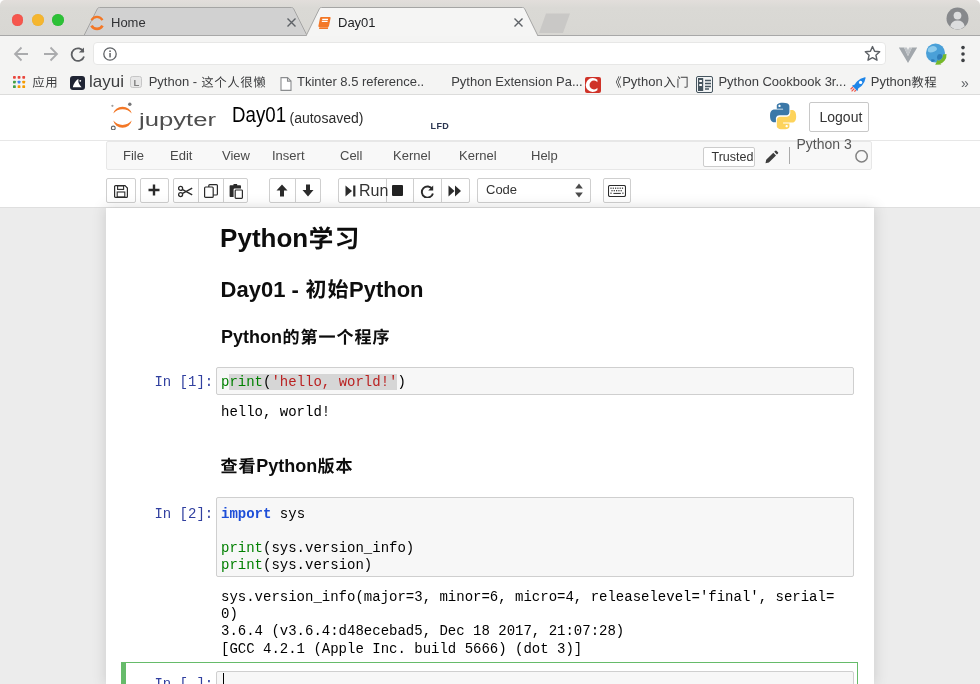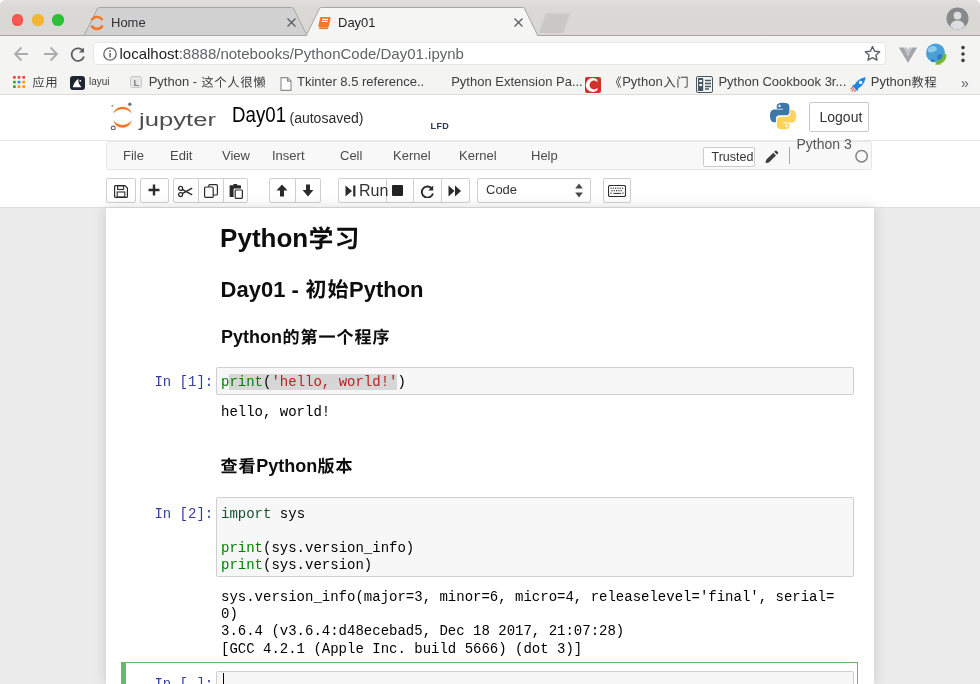--- a/index.html
+++ b/index.html
@@ -48,21 +48,20 @@
 <svg class="a" style="left:70px;top:46px;" width="17" height="16">
       <path d="M14.2,5.2 A6.3,6.3 0 1 0 14.6,9.8" stroke="#5e6063" stroke-width="1.8" fill="none" transform="translate(-0.6,0.6)"></path>
       <path d="M14.6,1.2 L14.6,6.4 L9.4,6.4 Z" fill="#5e6063" transform="translate(-0.6,0.2)"></path>
     </svg>
 <div class="a" style="left:93px;top:42px;width:793px;height:23px;background:#fff;border:1px solid #e7e7e6;border-radius:4px"></div>
 <svg class="a" style="left:103px;top:47px;" width="14" height="14">
       <circle cx="7" cy="7" r="6.2" stroke="#606367" stroke-width="1.3" fill="none"></circle>
       <rect x="6.3" y="6" width="1.5" height="4.4" fill="#606367"></rect>
       <rect x="6.3" y="3.4" width="1.5" height="1.6" fill="#606367"></rect>
     </svg>
-<div class="a" style="left:119.5px;top:43.90px;font-size:15px;line-height:19px;color:#1c1d1f;"><span style="color:#1c1d1f">localhost</span><span style="color:#606367">:8888/notebooks/PythonCode/Day01.ipynb</span></div>
 <svg class="a" style="left:864px;top:45px;" width="17" height="17">
       <path d="M8.5,1.6 L10.6,6.3 L15.7,6.8 L11.9,10.2 L13,15.2 L8.5,12.6 L4,15.2 L5.1,10.2 L1.3,6.8 L6.4,6.3 Z" stroke="#5d6166" stroke-width="1.4" fill="none" stroke-linejoin="round"></path>
     </svg>
 <svg class="a" style="left:898px;top:46.5px;" width="20" height="16">
       <path d="M0.8,0.5 L6,0.5 L10,9 L14,0.5 L19.2,0.5 L10,16 Z" fill="#a2a7ac"></path>
       <path d="M6,0.5 L10,9 L14,0.5 L11.2,0.5 L10,3.1 L8.8,0.5 Z" fill="#c0c4c8"></path>
     </svg>
 <svg class="a" style="left:925px;top:43px;" width="23" height="22">
       <circle cx="10.5" cy="10" r="9.5" fill="#4aa0d8"></circle>
       <path d="M3.5,5 Q7.5,1.5 11,4 Q13.5,6.5 9.5,8.5 Q5,10.5 3,8.5 Q2.2,6.5 3.5,5 Z" fill="#8ecbec"></path>
@@ -95,21 +94,21 @@
     </svg>
 <div class="a" style="left:32.2px;top:75.30px;font-size:13px;line-height:16px;color:#000;display:flex;align-items:baseline;"><svg width="26.0" height="11.7" style="overflow:visible" fill="#3c3d3f">
         <path d="M264 490C305 382 353 239 372 146L443 175C421 268 373 407 329 517ZM481 546C513 437 550 295 564 202L636 224C621 317 584 456 549 565ZM468 828C487 793 507 747 521 711H121V438C121 296 114 97 36 -45C54 -52 88 -74 102 -87C184 62 197 286 197 438V640H942V711H606C593 747 565 804 541 848ZM209 39V-33H955V39H684C776 194 850 376 898 542L819 571C781 398 704 194 607 39Z" transform="translate(0.33,11.70) scale(0.01235,-0.01235)"></path>
         <path d="M153 770V407C153 266 143 89 32 -36C49 -45 79 -70 90 -85C167 0 201 115 216 227H467V-71H543V227H813V22C813 4 806 -2 786 -3C767 -4 699 -5 629 -2C639 -22 651 -55 655 -74C749 -75 807 -74 841 -62C875 -50 887 -27 887 22V770ZM227 698H467V537H227ZM813 698V537H543V698ZM227 466H467V298H223C226 336 227 373 227 407ZM813 466V298H543V466Z" transform="translate(13.32,11.70) scale(0.01235,-0.01235)"></path>
       </svg></div>
 <svg class="a" style="left:69.5px;top:75.5px;" width="15" height="14">
       <rect x="0" y="0" width="15" height="14" rx="3" fill="#1f2433"></rect>
       <path d="M2.8,11.2 Q4,6 7.8,3.2 Q8.6,2.7 8.4,3.8 Q8,6.3 9.2,8.1 Q10.4,9.9 11.6,11.2 Z" fill="#fff"></path>
       <circle cx="10.3" cy="4.8" r="0.9" fill="#fff"></circle>
     </svg>
-<div class="a" style="left:89.0px;top:74.49px;font-size:10px;line-height:16px;color:#3c3d3f;">layui</div>
+<div class="a" style="left:89.0px;top:74.49px;font-size:17px;line-height:16px;color:#3c3d3f;">layui</div>
 <div class="a" style="left:129.5px;top:75.8px;width:12.6px;height:12.6px;background:#e7e7e7;border:1px solid #c6c6c6;border-radius:2.5px"></div>
 <div class="a" style="left:133.4px;top:76.91px;font-size:9.5px;line-height:12px;color:#808080;font-weight:bold;">L</div>
 <div class="a" style="left:148.7px;top:74.49px;font-size:13px;line-height:16px;color:#3c3d3f;display:flex;align-items:baseline;"><span>Python - </span><svg width="65.0" height="11.7" style="overflow:visible" fill="#3c3d3f">
         <path d="M61 757C114 710 175 643 203 598L265 642C236 687 173 752 119 796ZM251 463H49V393H179V102C135 86 85 48 36 1L89 -72C137 -15 186 37 220 37C242 37 273 10 315 -13C384 -50 469 -60 588 -60C689 -60 860 -54 939 -49C940 -25 953 13 962 35C861 23 703 16 590 16C482 16 393 22 330 57C294 76 272 93 251 103ZM326 512C405 458 492 393 576 328C501 252 407 196 290 155C304 139 327 106 335 89C455 137 554 200 633 283C720 213 798 145 850 92L908 148C852 201 770 269 680 338C739 414 785 505 818 613H945V684H620L670 702C657 741 624 801 595 846L523 823C550 780 579 723 592 684H295V613H739C711 523 672 447 622 382C539 444 454 506 378 557Z" transform="translate(0.33,11.70) scale(0.01235,-0.01235)"></path>
         <path d="M460 546V-79H538V546ZM506 841C406 674 224 528 35 446C56 428 78 399 91 377C245 452 393 568 501 706C634 550 766 454 914 376C926 400 949 428 969 444C815 519 673 613 545 766L573 810Z" transform="translate(13.32,11.70) scale(0.01235,-0.01235)"></path>
         <path d="M457 837C454 683 460 194 43 -17C66 -33 90 -57 104 -76C349 55 455 279 502 480C551 293 659 46 910 -72C922 -51 944 -25 965 -9C611 150 549 569 534 689C539 749 540 800 541 837Z" transform="translate(26.32,11.70) scale(0.01235,-0.01235)"></path>
         <path d="M253 837C210 766 121 683 43 631C55 616 74 586 83 569C171 629 266 723 325 809ZM270 617C213 513 119 410 28 344C42 326 63 287 70 270C107 300 144 337 181 377V-80H255V465C286 505 314 548 338 590ZM797 546V422H473V546ZM797 609H473V730H797ZM397 -80C416 -67 447 -56 654 0C651 16 650 47 650 68L473 25V356H572C629 152 736 -1 912 -73C924 -53 946 -23 964 -8C873 24 800 78 744 149C801 182 871 228 924 271L873 324C831 285 763 235 708 200C679 247 656 299 638 356H871V796H400V53C400 11 379 -9 363 -18C374 -33 391 -63 397 -80Z" transform="translate(39.33,11.70) scale(0.01235,-0.01235)"></path>
         <path d="M147 840V-79H211V840ZM214 667C233 614 252 545 258 503L307 522C301 563 281 630 259 682ZM75 647C72 568 58 459 35 392L90 373C113 447 126 561 128 640ZM312 566V285H399C365 199 310 109 258 59C271 41 286 12 293 -8C342 42 390 128 425 214V-75H489V205C520 166 551 125 567 95L611 132C587 174 535 238 491 285H604V566H490V668H610V730H490V833H424V730H303V668H424V566ZM365 505H432V345H365ZM482 505H549V345H482ZM735 703H839C826 660 808 612 792 576H671C697 616 718 660 735 703ZM717 840C698 767 660 668 606 591C619 587 635 578 648 568V131H704V518H878V133H936V576H853C876 625 901 687 919 737L876 764L866 761H757L780 831ZM767 465C765 161 755 39 587 -36C600 -46 618 -68 624 -82C702 -45 750 3 778 72C826 27 886 -34 914 -73L961 -32C931 5 870 65 822 108L780 75C815 163 821 286 822 465Z" transform="translate(52.33,11.70) scale(0.01235,-0.01235)"></path>
       </svg></div>
 <svg class="a" style="left:279.5px;top:76.5px;" width="12" height="14">
@@ -288,19 +287,19 @@
 <div class="a mono" style="left:221.0px;top:403.57px;font-size:14px;line-height:17px;color:#000;">hello, world!</div>
 <div class="a" style="left:220.3px;top:455.06px;font-size:18px;line-height:22px;color:#0d0d0d;font-weight:bold;display:flex;align-items:baseline;"><svg width="36.0" height="16.2" style="overflow:visible" fill="#0d0d0d">
         <path d="M324 220H662V169H324ZM324 346H662V296H324ZM61 44V-61H940V44ZM437 850V738H53V634H321C244 557 135 491 24 455C49 432 84 388 101 360C136 374 171 391 205 410V90H788V417C823 397 859 381 896 367C912 397 948 442 974 465C861 499 749 560 669 634H949V738H556V850ZM230 425C309 474 380 535 437 605V454H556V606C616 535 691 473 773 425Z" transform="translate(0.45,16.20) scale(0.01710,-0.01710)"></path>
         <path d="M368 199H731V155H368ZM368 274V317H731V274ZM368 80H731V35H368ZM818 846C648 818 359 806 113 806C124 782 134 743 136 717C214 716 298 717 382 720L369 677H124V587H338L319 544H54V449H268C208 353 128 270 23 213C46 190 81 146 98 118C157 152 209 193 254 239V-92H368V-56H731V-92H851V407H382L405 449H946V544H450L467 587H891V677H498L512 725C649 732 781 743 887 761Z" transform="translate(18.45,16.20) scale(0.01710,-0.01710)"></path>
       </svg><span>Python</span><svg width="36.0" height="16.2" style="overflow:visible" fill="#0d0d0d">
         <path d="M90 823V436C90 293 83 101 24 -20C49 -36 89 -72 108 -94C164 0 186 132 195 263H286V-87H395V368H199L200 436V480H445V585H376V850H268V585H200V823ZM823 465C807 383 784 309 752 245C718 312 692 386 673 465ZM477 790V453C477 309 468 100 395 -33C423 -47 468 -80 490 -100C507 -71 522 -39 534 -6C556 -29 582 -68 596 -94C656 -60 709 -17 754 36C793 -16 838 -60 891 -94C910 -63 946 -19 972 2C914 34 864 78 822 132C886 242 928 382 947 559L876 577L856 574H591V692C718 701 854 716 963 740L896 845C787 819 624 799 477 790ZM689 141C647 86 597 42 539 12C579 136 589 286 591 412C615 313 647 221 689 141Z" transform="translate(0.45,16.20) scale(0.01710,-0.01710)"></path>
         <path d="M436 533V202H251C323 296 384 410 429 533ZM563 533H567C612 411 671 296 743 202H563ZM436 849V655H59V533H306C243 381 141 237 24 157C52 134 91 90 112 60C152 91 190 128 225 170V80H436V-90H563V80H771V167C804 128 839 93 877 64C898 98 941 145 972 170C855 249 753 386 690 533H943V655H563V849Z" transform="translate(18.45,16.20) scale(0.01710,-0.01710)"></path>
       </svg></div>
 <div class="a mono" style="left:154.4px;top:505.57px;font-size:14px;line-height:17px;color:#303f9f;">In [2]:</div>
 <div class="a" style="left:216px;top:497px;width:638px;height:80px;background:#f7f7f7;border:1px solid #cfcfcf;border-radius:2px"></div>
-<div class="a mono" style="left:221.0px;top:505.57px;font-size:14px;line-height:17px;color:#000;"><span style="color:#14532d;font-weight:normal">import</span> sys<br>&nbsp;<br><span style="color:#008000">print</span>(sys.version_info)<br><span style="color:#008000">print</span>(sys.version)</div>
+<div class="a mono" style="left:221.0px;top:505.57px;font-size:14px;line-height:17px;color:#000;"><span style="color:#1d4ed8;font-weight:bold">import</span> sys<br>&nbsp;<br><span style="color:#008000">print</span>(sys.version_info)<br><span style="color:#008000">print</span>(sys.version)</div>
 <div class="a mono" style="left:221.0px;top:588.97px;font-size:14px;line-height:17.2px;color:#000;">sys.version_info(major=3, minor=6, micro=4, releaselevel='final', serial=<br>0)<br>3.6.4 (v3.6.4:d48ecebad5, Dec 18 2017, 21:07:28)<br>[GCC 4.2.1 (Apple Inc. build 5666) (dot 3)]</div>
 <div class="a" style="left:121px;top:662px;width:737px;height:40px;border:1px solid #66bb6a;background:#fff"></div>
 <div class="a" style="left:121px;top:662px;width:5px;height:22px;background:#66bb6a"></div>
 <div class="a mono" style="left:154.4px;top:676.27px;font-size:14px;line-height:17px;color:#303f9f;">In [ ]:</div>
 <div class="a" style="left:216px;top:671px;width:638px;height:20px;background:#f7f7f7;border:1px solid #cfcfcf;border-radius:2px"></div>
 <div class="a" style="left:222.5px;top:673px;width:1.3px;height:11.5px;background:#000"></div>
 </div>
 </body></html>

